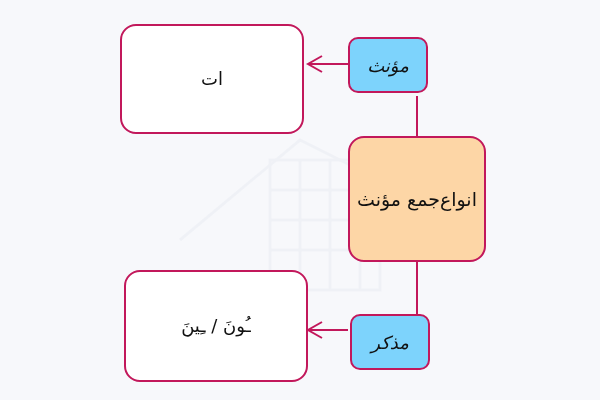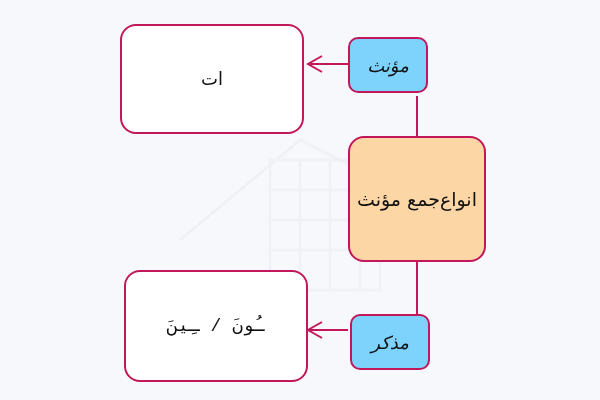--- a/index.html
+++ b/index.html
@@ -54,15 +54,15 @@
 <div class="box label" style="left:348px; top:37px; width:80px; height:56px;">
   <span>مؤنث</span>
 </div>
 <div class="box result" style="left:120px; top:24px; width:184px; height:110px;">
   <div>ات</div>
 </div>
 
 <div class="box label" style="left:350px; top:314px; width:80px; height:56px;">
   <span>مذکر</span>
 </div>
-<div class="box result" style="left:124px; top:270px; width:184px; height:112px;font-family:Liberation Mono, monospace;">
+<div class="box result" style="left:124px; top:270px; width:184px; height:112px;">
   <div>ـُونَ / ـِینَ</div>
 </div>
 
 </body></html>

